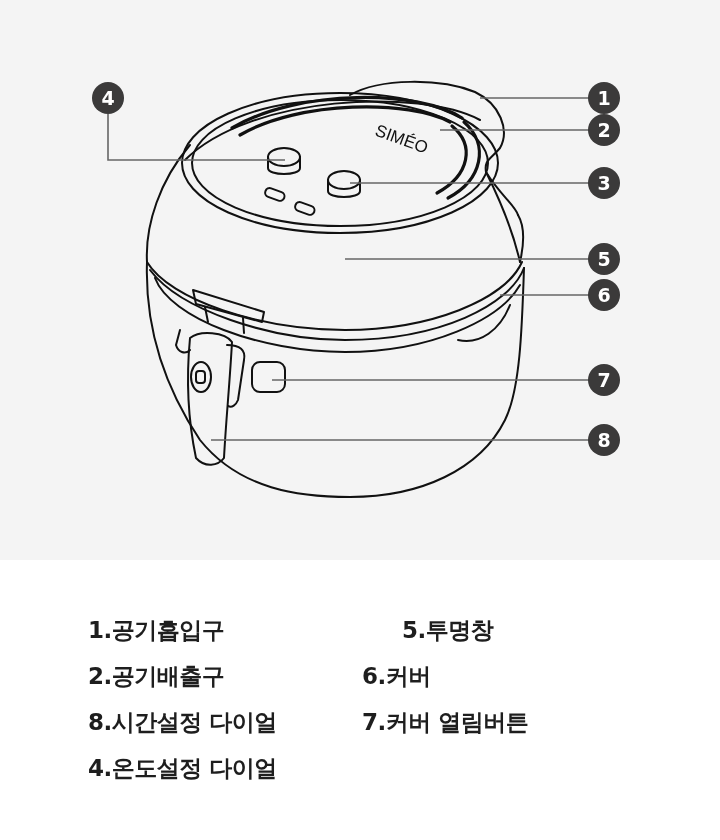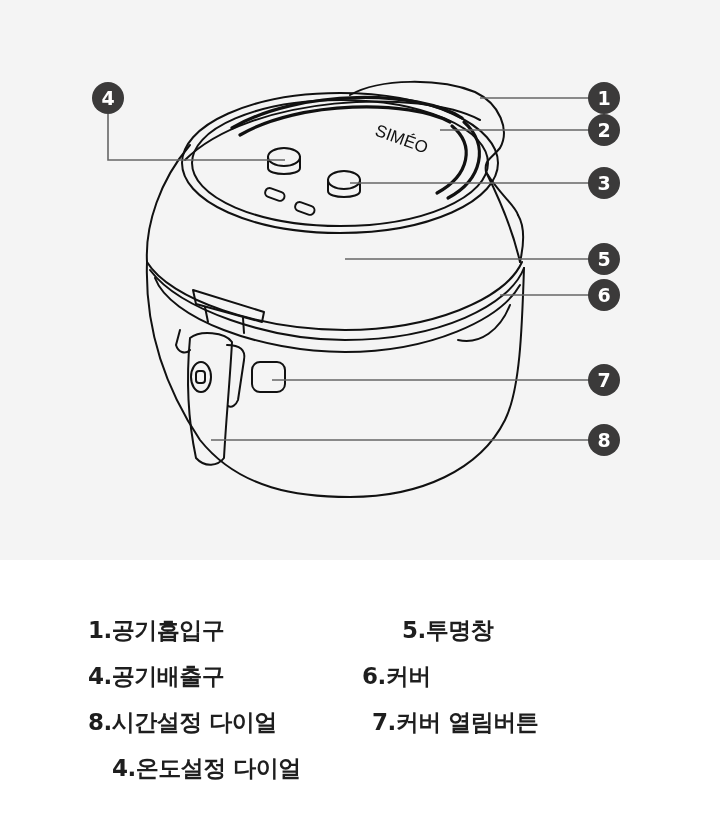--- a/index.html
+++ b/index.html
@@ -84,19 +84,19 @@
   <div class="badge" style="left:588px;top:167px;">3</div>
   <div class="badge" style="left:92px;top:82px;">4</div>
   <div class="badge" style="left:588px;top:243px;">5</div>
   <div class="badge" style="left:588px;top:279px;">6</div>
   <div class="badge" style="left:588px;top:364px;">7</div>
   <div class="badge" style="left:588px;top:424px;">8</div>
 </div>
 
 <div class="legend">
   <div class="legend-item" style="left:88px;top:615px;">1.공기흡입구</div>
-  <div class="legend-item" style="left:88px;top:661px;">4.공기배출구</div>
+  <div class="legend-item" style="left:88px;top:661px;">2.공기배출구</div>
   <div class="legend-item" style="left:88px;top:707px;">8.시간설정 다이얼</div>
-  <div class="legend-item" style="left:88px;top:753px;margin-left:24px;">4.온도설정 다이얼</div>
+  <div class="legend-item" style="left:88px;top:753px;">4.온도설정 다이얼</div>
   <div class="legend-item" style="left:362px;top:615px;margin-left:40px;">5.투명창</div>
   <div class="legend-item" style="left:362px;top:661px;">6.커버</div>
-  <div class="legend-item" style="left:372px;top:707px;">7.커버 열림버튼</div>
+  <div class="legend-item" style="left:362px;top:707px;">7.커버 열림버튼</div>
 </div>
 
 </body></html>

